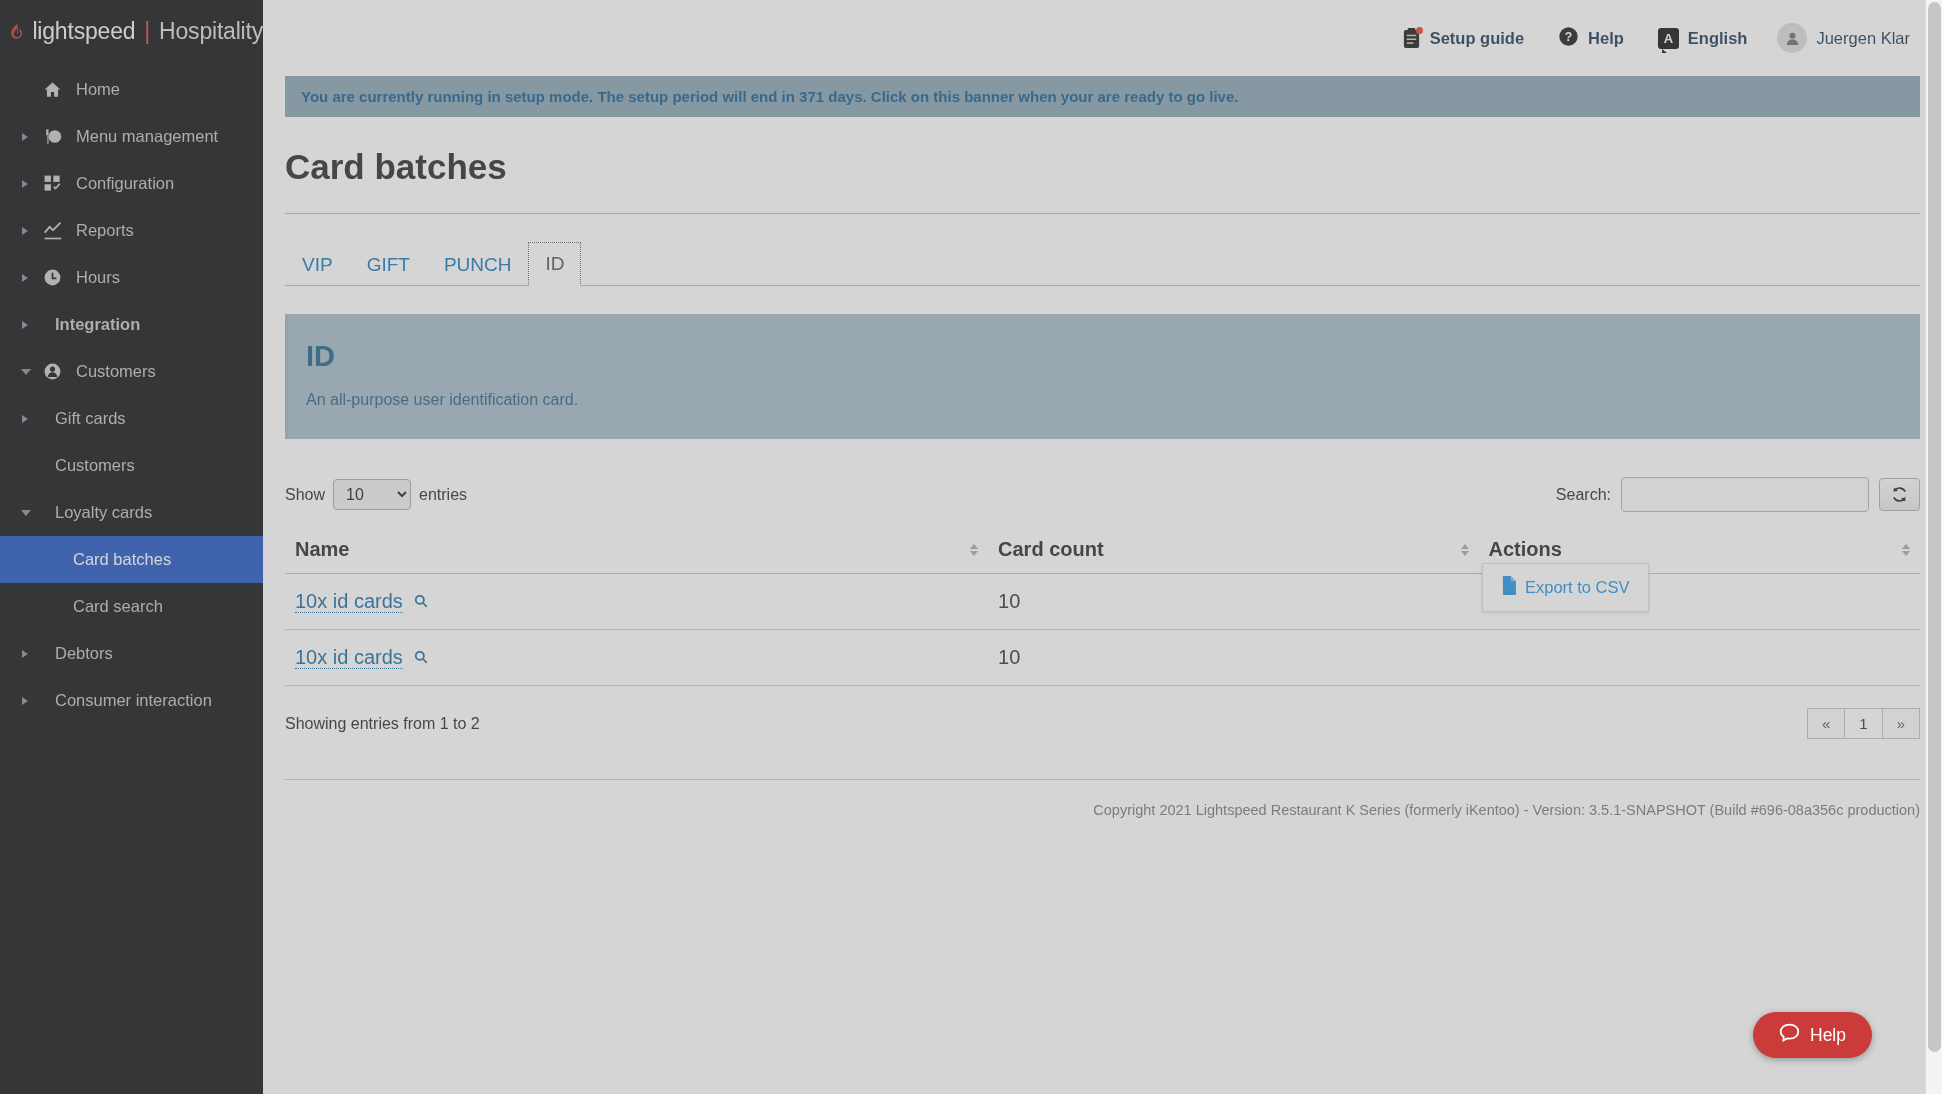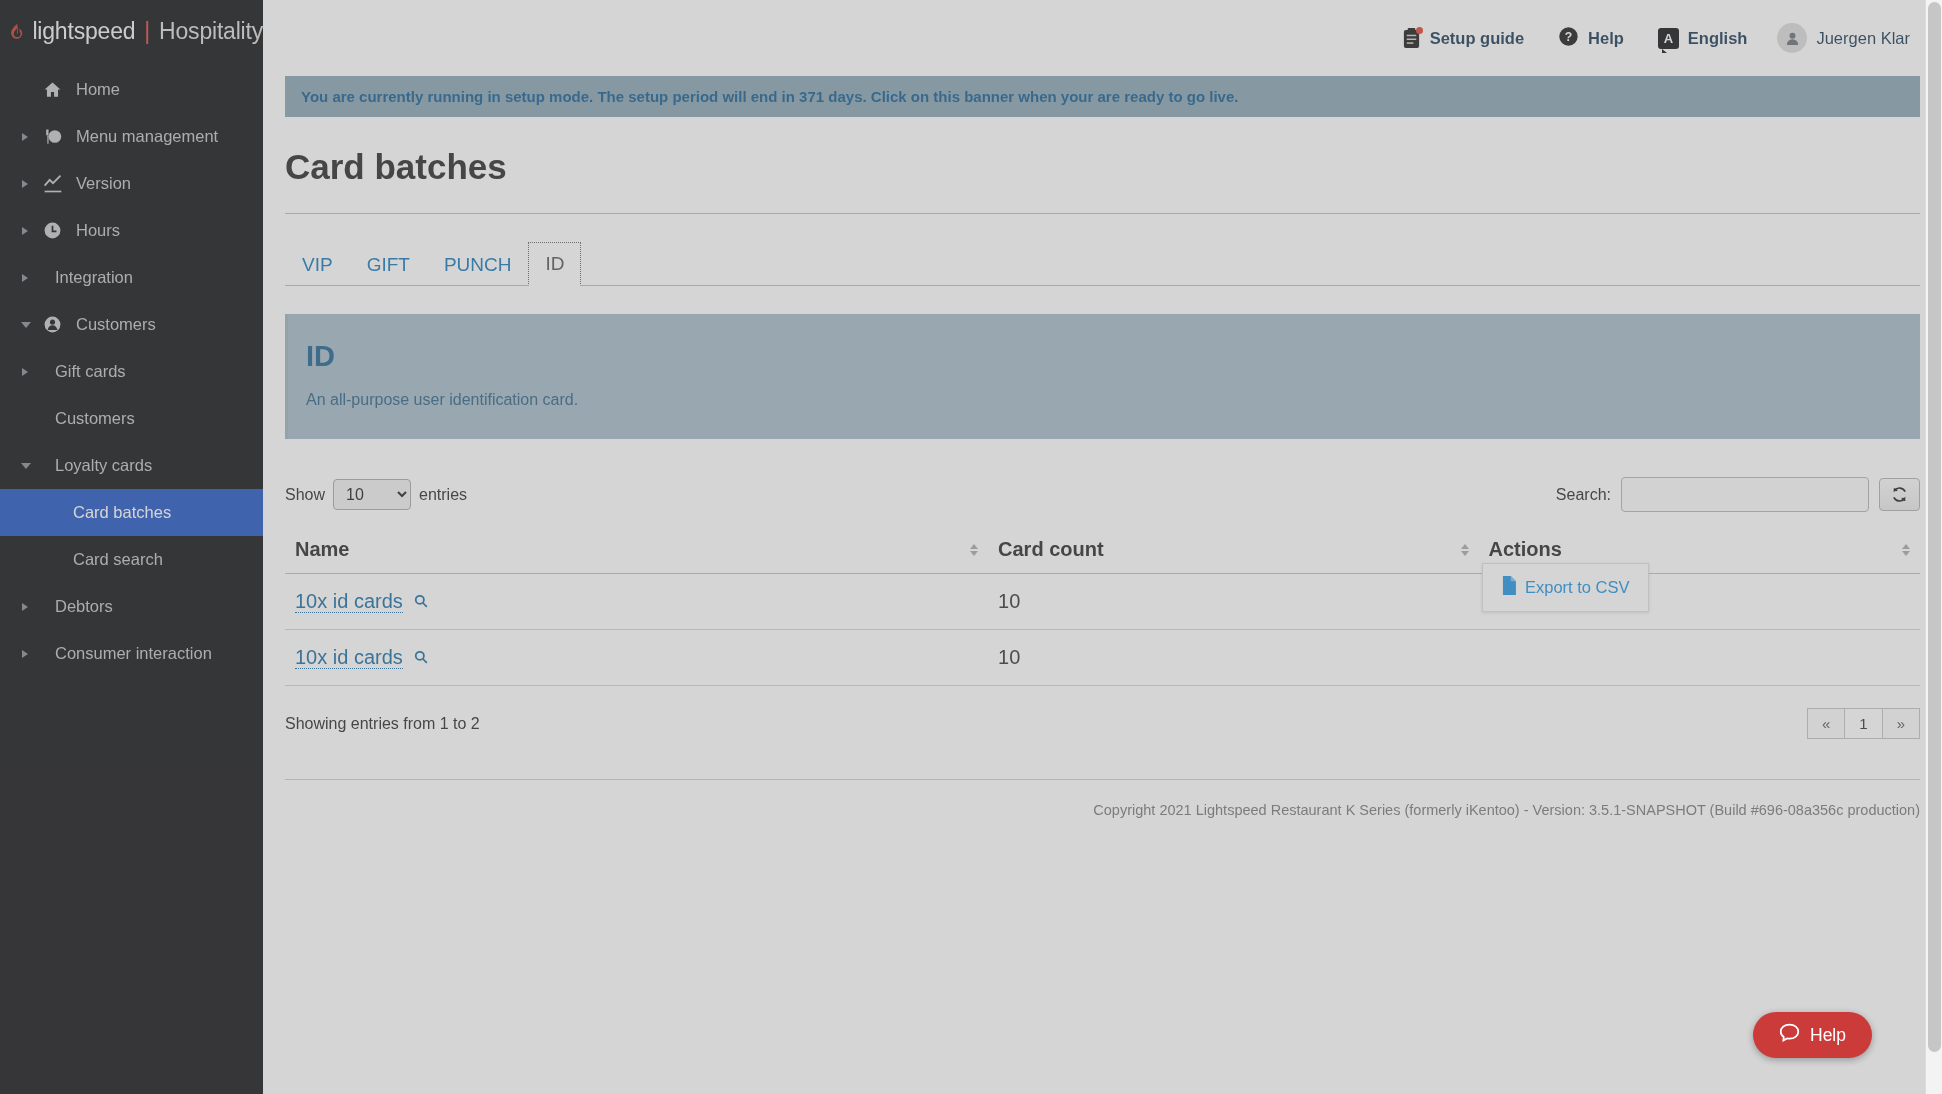--- a/index.html
+++ b/index.html
@@ -73,21 +73,21 @@
     left: 21px;
   }
   .nav-icon {
     position: absolute;
     left: 42px;
     width: 21px; height: 21px;
     display: flex; align-items: center; justify-content: center;
     color: #c9c9cc;
   }
   .nav-label { padding-left: 76px; }
-  .nav-item.no-icon .nav-label { padding-left: 55px; }
+  .nav-item.no-icon .nav-label { padding-left: 55px; font-weight: bold; }
   .nav-item.sub .nav-label { padding-left: 55px; }
   .nav-item.sub2 .nav-label { padding-left: 73px; }
   .nav-item.active {
     background: #2255c4;
     color: #ffffff;
   }
 
   
   .main {
     flex: 1;
@@ -431,30 +431,42 @@
         <span class="caret"></span>
         <span class="nav-icon">
           <svg width="19" height="19" viewBox="0 0 24 24" fill="#c9c9cc">
             <path d="M4 3 h3 v7 a2 2 0 0 1 -3 0 z M5.5 10 v11 h1.5 v-11 z"></path>
             <circle cx="15" cy="12" r="8"></circle>
           </svg>
         </span>
         <span class="nav-label">Menu management</span>
       </div>
 
+      <div class="nav-item">
+        <span class="caret"></span>
+        <span class="nav-icon">
+          <svg width="19" height="19" viewBox="0 0 24 24" fill="#c9c9cc">
+            <rect x="2" y="2" width="8" height="8"></rect>
+              <rect x="13" y="2" width="8" height="8"></rect>
+            <rect x="2" y="13" width="8" height="8"></rect>
+            <path d="M13 17 l3 3 l6 -7 l-1.6 -1.4 l-4.4 5 l-1.6 -1.6 z"></path>
+          </svg>
+        </span>
+        <span class="nav-label">Configuration</span>
+      </div>
 
       <div class="nav-item">
         <span class="caret"></span>
         <span class="nav-icon">
           <svg width="20" height="20" viewBox="0 0 24 24" fill="none" stroke="#c9c9cc" stroke-width="2.2">
             <path d="M2 14 L8 7 L12 11 L21 2"></path>
               <path d="M2 21 H22" stroke-width="2"></path>
           </svg>
         </span>
-        <span class="nav-label">Version</span>
+        <span class="nav-label">Reports</span>
       </div>
 
       <div class="nav-item">
         <span class="caret"></span>
         <span class="nav-icon">
           <svg width="19" height="19" viewBox="0 0 24 24">
             <circle cx="12" cy="12" r="10" fill="#c9c9cc"></circle>
             <path d="M12 6 v7 h5" stroke="#111216" stroke-width="2.2" fill="none"></path>
           </svg>
         </span>

